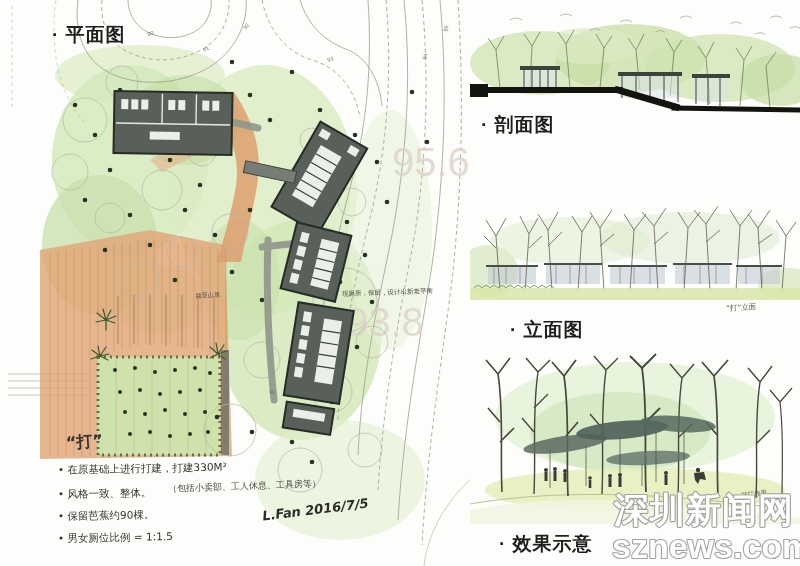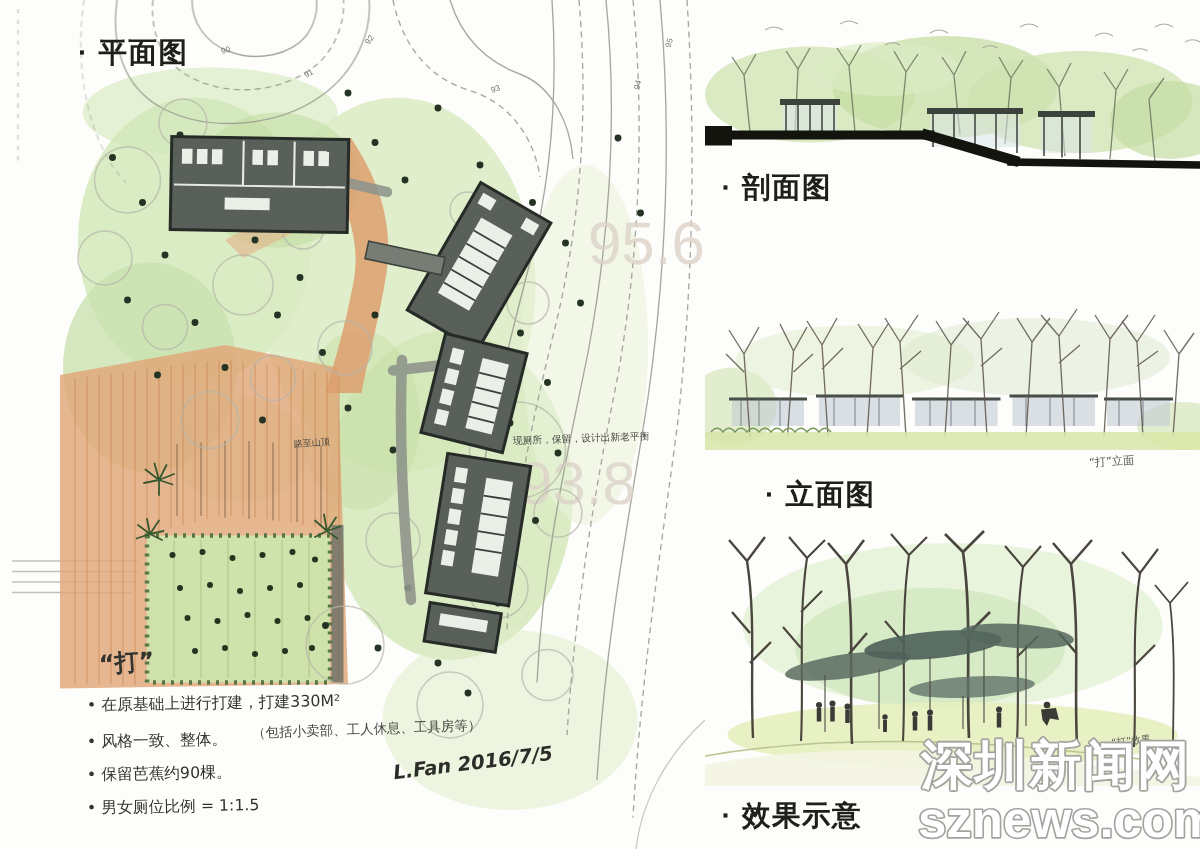--- a/index.html
+++ b/index.html
@@ -415,21 +415,21 @@
       <g>
           <circle cx="228" cy="118" r="2.2"></circle>
           <path d="M224,121 L234,120 L236,128 L230,127 L228,132 L225,128 Z"></path>
         </g>
       <g>
           <circle cx="120" cy="126" r="1.8"></circle>
           <rect x="118.7" y="128" width="2.6" height="8"></rect>
         </g>
     </g>
   </svg>
-  <div class="lbl" style="left:481px;top:531px;">· 效果示意</div>
+  <div class="lbl" style="left:499px;top:531px;">· 效果示意</div>
   <div class="hand hand-tiny" style="left:741px;top:490px;font-size:6.5px;transform:rotate(-6deg);">“打”效果</div>
 
   <svg class="wm" style="left:608px;top:488px;" width="192" height="78" viewBox="0 0 192 78">
     <g font-family="Liberation Sans, sans-serif" font-weight="bold" fill="#ffffff" stroke="#a3a3a0" paint-order="stroke" stroke-linejoin="round">
       <text x="6" y="34" font-size="35" stroke-width="2.4" letter-spacing="1">深圳新闻网</text>
       <text x="4" y="70" font-size="34" stroke-width="2.2" letter-spacing="0">sznews.com</text>
     </g>
   </svg>
 
 </div>

